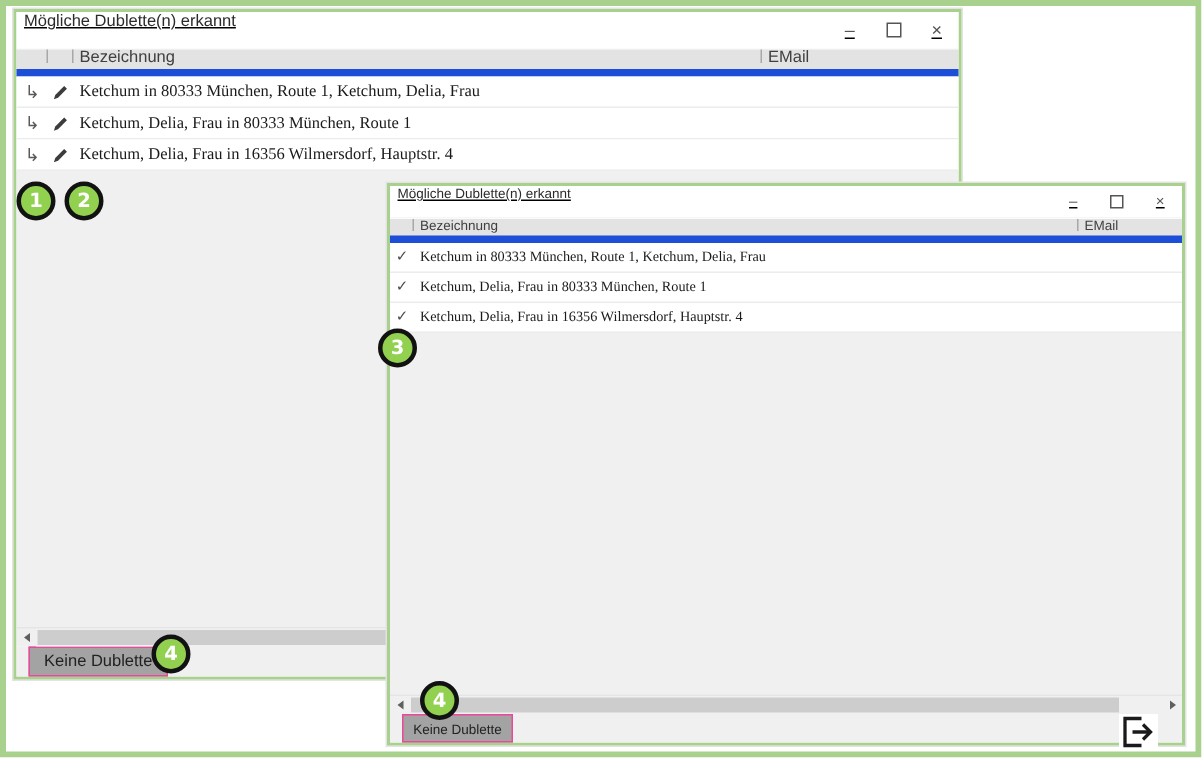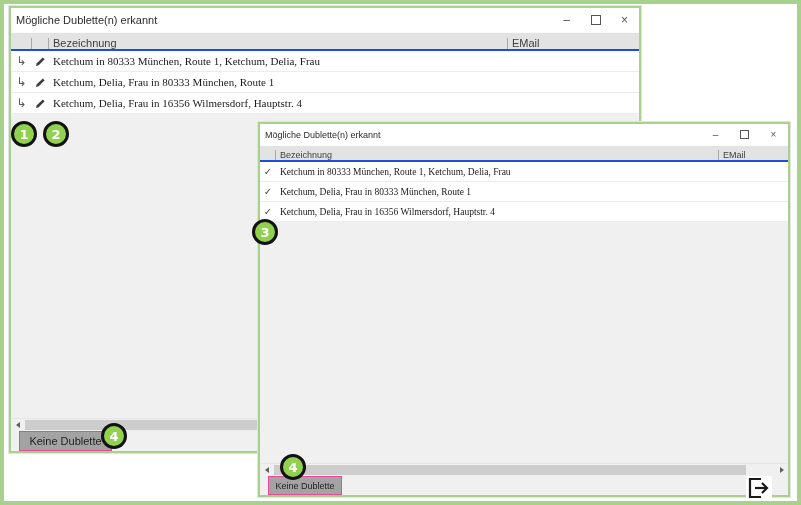--- a/index.html
+++ b/index.html
@@ -5,34 +5,34 @@
   html,body { margin:0; padding:0; background:#ffffff; font-family:"Liberation Sans", sans-serif; }
   .frame { position:relative; width:801px; height:505px; box-sizing:border-box;
            border:4px solid #a9d18e; background:#fff; overflow:hidden; }
 
   
   .window { position:absolute; box-sizing:border-box; border:2px solid #a9d18e; background:#fff;
             display:flex; flex-direction:column; box-shadow:0 0 0 1px #e3e3e3; }
   .w-back  { left:5px;   top:2px;   width:632px; height:447px; z-index:1; }
   .w-front { left:254px; top:118px; width:532px; height:375px; z-index:5; }
 
-  .titlebar { display:flex; align-items:center; background:#fff; flex:0 0 auto; }
+  .titlebar { display:flex; background:#fff; flex:0 0 auto;text-decoration:underline; }
   .w-back  .titlebar { height:24px; font-size:11px; padding-left:5px; }
   .w-front .titlebar { height:21px; font-size:9px;  padding-left:5px; }
   .title { color:#2b2b2b; white-space:nowrap; }
   .controls { margin-left:auto; display:flex; align-items:center; height:100%; }
   .ctrl { width:29px; height:100%; display:flex; align-items:center; justify-content:center; color:#555; }
   .w-back  .ctrl { font-size:12px; }
   .w-front .ctrl { font-size:10px; }
   .maxbox { display:inline-block; border:1px solid #555; background:#fff; }
   .w-back  .maxbox { width:8px; height:8px; }
   .w-front .maxbox { width:7px; height:7px; }
 
-  .grid-header { display:flex; align-items:flex-end; background:#e3e3e3; color:#404040;
-                 box-sizing:border-box; border-top:1px solid #fbfbfb; border-bottom:2px solid #1d4ed8;
+  .grid-header { display:flex; align-items:flex-start; background:#e3e3e3; color:#404040;
+                 box-sizing:border-box; border-top:1px solid #fbfbfb; border-bottom:5px solid #1d4ed8;
                  flex:0 0 auto; }
   .w-back  .grid-header { height:19px; font-size:11px; }
   .w-front .grid-header { height:17px; font-size:9px; }
   .hc { box-sizing:border-box; height:70%; display:flex; align-items:center; }
   .hc-i1 { width:21px; border-right:1px solid #a8a8a8; }
   .hc-i2 { width:17px; border-right:1px solid #a8a8a8; }
   .hc-check { width:16px; border-right:1px solid #a8a8a8; }
   .hc-name { flex:1; padding-left:4px; }
   .hc-mail { padding-left:4px; border-left:1px solid #a8a8a8; }
   .w-back  .hc-mail { width:132px; }

